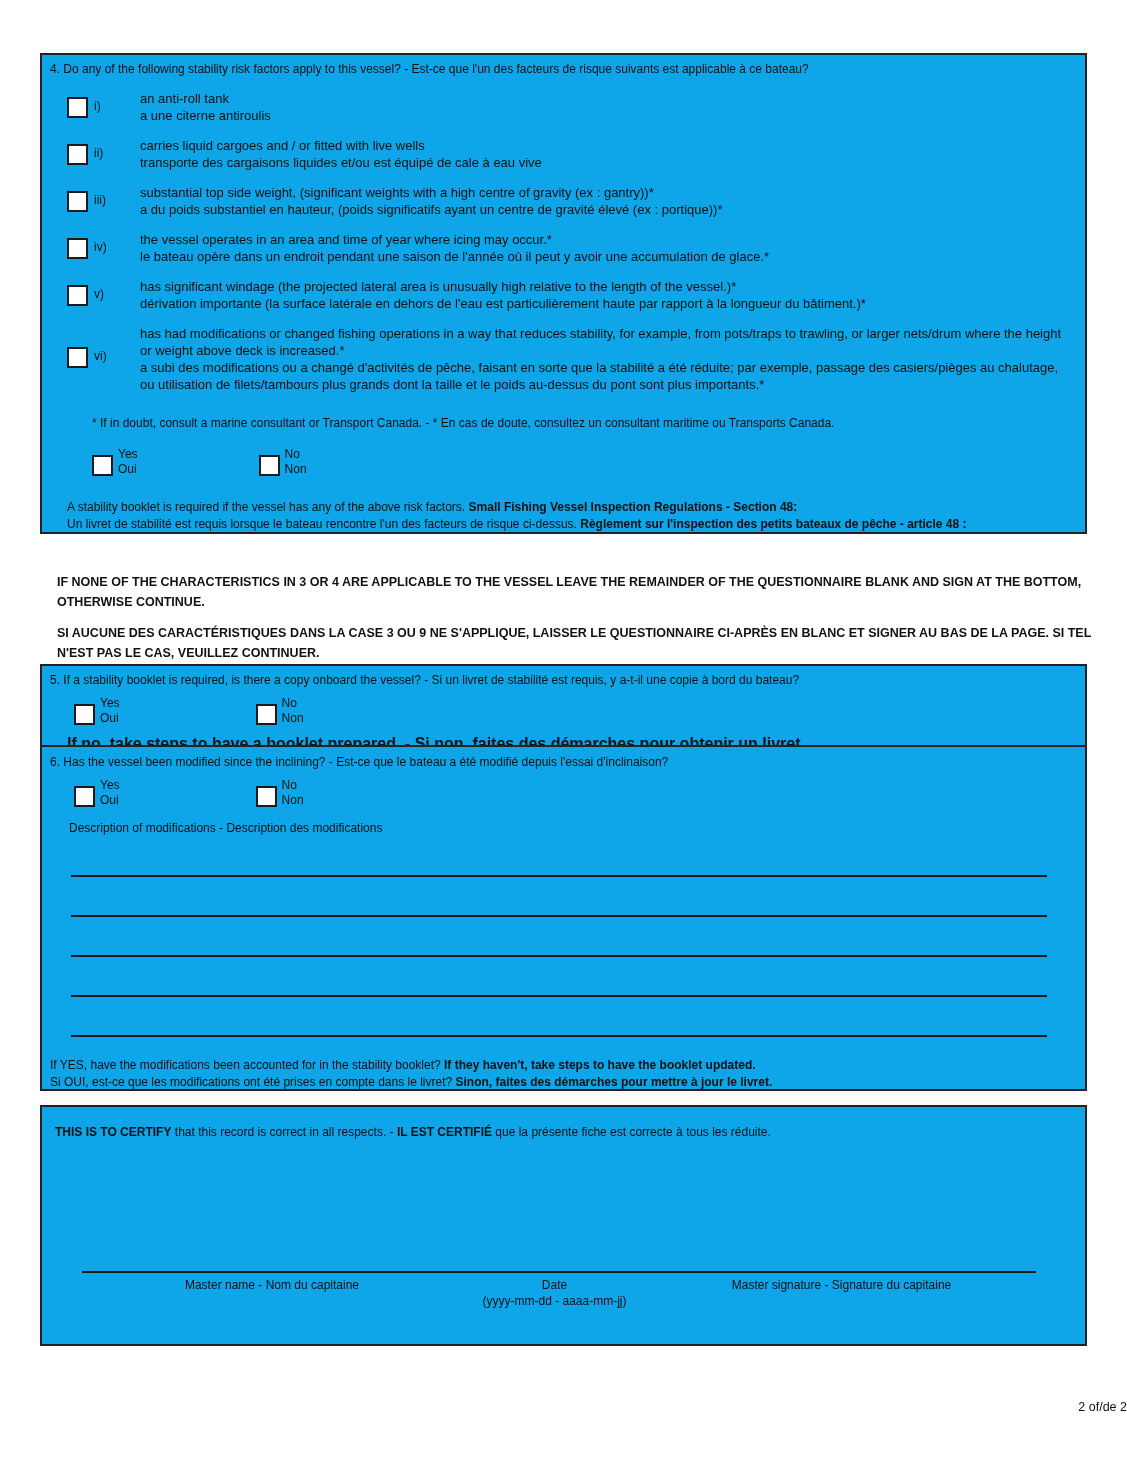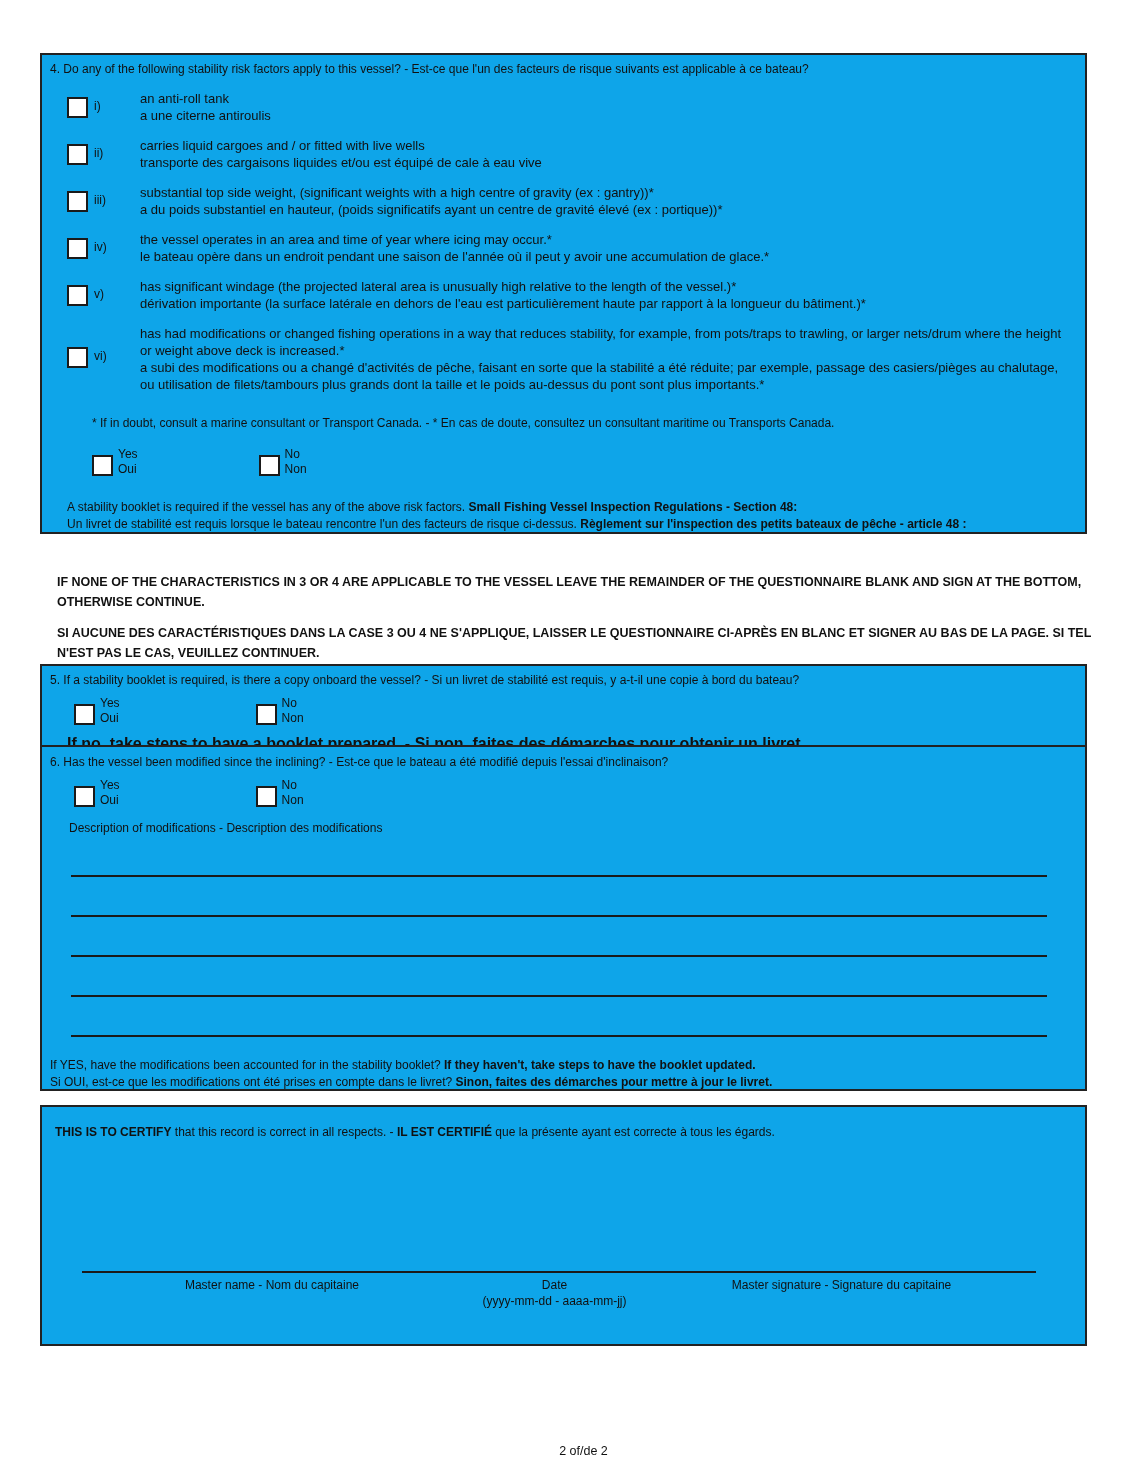--- a/index.html
+++ b/index.html
@@ -136,22 +136,22 @@
   .sig-line {
     border-bottom: 2px solid #1a1a1a;
     height: 0;
     margin-bottom: 4px;
   }
   .sig-label { font-size: 12px; line-height: 16px; }
 
   .page-footer {
     position: absolute;
     left: 0; right: 0;
-    top: 1444px;
-    text-align: center;
+    top: 1400px;
+    text-align: right;
     font-size: 12.5px;
     padding-left: 40px;
   }
 </style>
 </head>
 <body>
 
 <div class="page">
 
   <div class="box q4box">
@@ -243,21 +243,21 @@
     </div>
 
     <div class="booklet-note">
       <div><span>A stability booklet is required if the vessel has any of the above risk factors.  </span><b>Small Fishing Vessel Inspection Regulations - Section 48:</b></div>
       <div><span>Un livret de stabilité est requis lorsque le bateau rencontre l'un des facteurs de risque ci-dessus. </span><b>Règlement sur l'inspection des petits bateaux de pêche - article 48 :</b></div>
     </div>
   </div>
 
   <div class="notice">
     <p>IF NONE OF THE CHARACTERISTICS IN 3 OR 4 ARE APPLICABLE TO THE VESSEL LEAVE THE REMAINDER OF THE QUESTIONNAIRE BLANK AND SIGN AT THE BOTTOM, OTHERWISE CONTINUE.</p>
-    <p>SI AUCUNE DES CARACTÉRISTIQUES DANS LA CASE 3 OU 4 NE S'APPLIQUE, LAISSER LE QUESTIONNAIRE CI-APRÈS EN BLANC ET SIGNER AU BAS DE LA PAGE. SI TEL N'EST PAS LE CAS, VEUILLEZ CONTINUER.</p>
+    <p>SI AUCUNE DES CARACTÉRISTIQUES DANS LA CASE 3 OU 9 NE S'APPLIQUE, LAISSER LE QUESTIONNAIRE CI-APRÈS EN BLANC ET SIGNER AU BAS DE LA PAGE. SI TEL N'EST PAS LE CAS, VEUILLEZ CONTINUER.</p>
   </div>
 
   <div class="box q5box">
     <div class="q-header">5. If a stability booklet is required, is there a copy onboard the vessel? - Si un livret de stabilité est requis, y a-t-il une copie à bord du bateau?</div>
     <div class="yesno-row">
       <div class="yn-pair">
         <div class="yn-box"></div>
         <div class="yn-labels">
           <div>Yes</div>
           <div>Oui</div>
@@ -301,21 +301,21 @@
       <div class="write-line"></div>
     </div>
     <div class="q6-note">
       <div><span>If YES, have the modifications been accounted for in the stability booklet? </span><b>If they haven't, take steps to have the booklet updated.</b></div>
       <div><span>Si OUI, est-ce que les modifications ont été prises en compte dans le livret? </span><b>Sinon, faites des démarches pour mettre à jour le livret.</b></div>
     </div>
   </div>
 
   <div class="box certbox">
     <div class="cert-text">
-      <b>THIS IS TO CERTIFY</b><span> that this record is correct in all respects. - </span><b>IL EST CERTIFIÉ</b><span> que la présente ayant est correcte à tous les égards.</span>
+      <b>THIS IS TO CERTIFY</b><span> that this record is correct in all respects. - </span><b>IL EST CERTIFIÉ</b><span> que la présente fiche est correcte à tous les réduite.</span>
     </div>
     <div class="sig-row">
       <div class="sig-col c1">
         <div class="sig-line"></div>
         <div class="sig-label">Master name - Nom du capitaine</div>
       </div>
       <div class="sig-col c3">
         <div class="sig-line"></div>
         <div class="sig-label">Date</div>
         <div class="sig-label">(yyyy-mm-dd - aaaa-mm-jj)</div>

